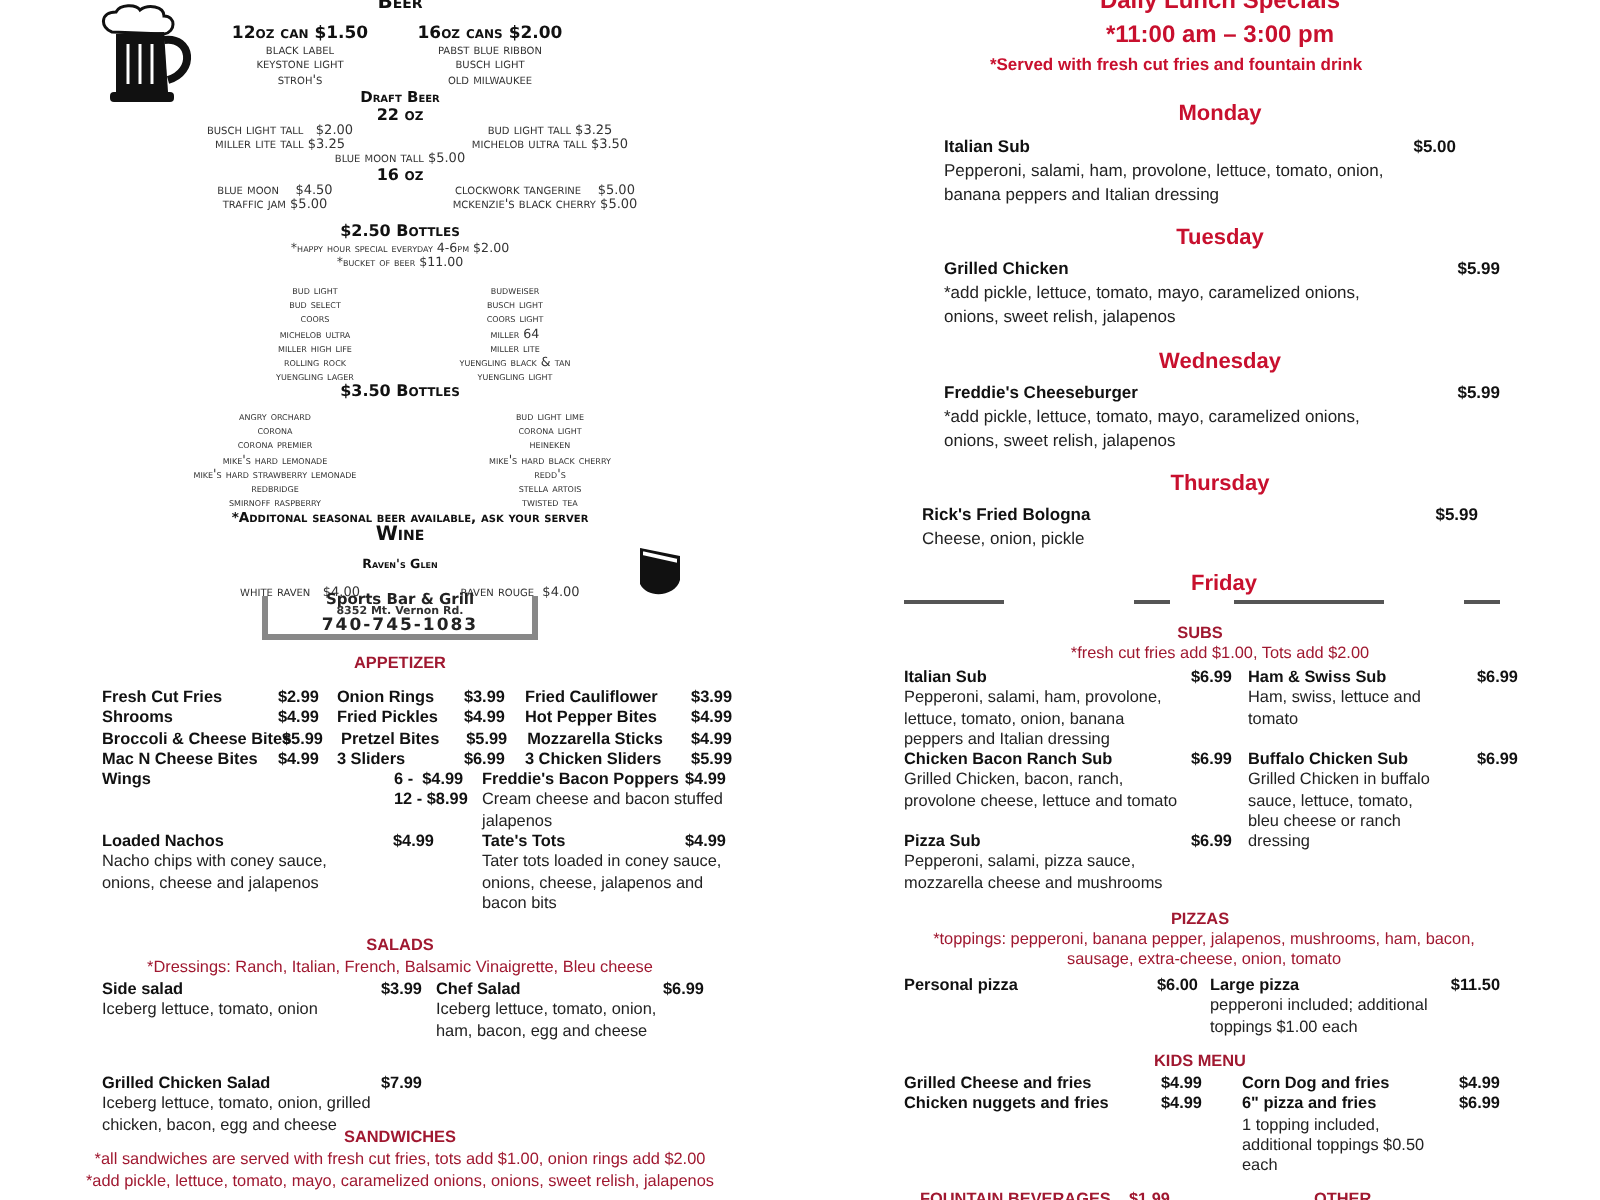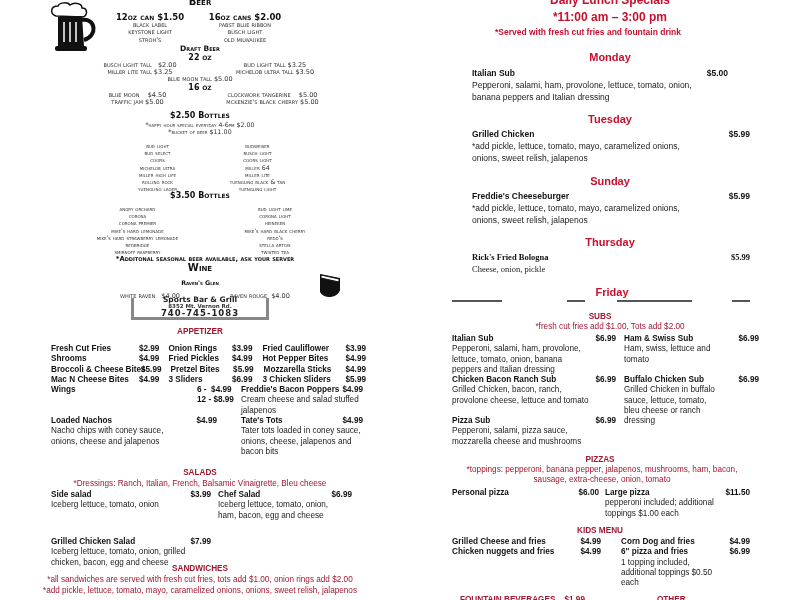--- a/index.html
+++ b/index.html
@@ -171,21 +171,21 @@
 </div>
 <div class="abs cal b" style="left:197px;top:385px;width:40px;">
   <div style="white-space:pre;">6 -  $4.99</div>
   <div style="white-space:pre;">12 - $8.99</div>
 </div>
 <div class="abs cal" style="left:241px;top:385px;width:122px;">
   <div class="row">
       <span class="b" style="flex:1">Freddie's Bacon Poppers</span>
       <span class="b">$4.99</span>
     </div>
-  <div style="color:#222">Cream cheese and salad stuffed jalapenos</div>
+  <div style="color:#222">Cream cheese and bacon stuffed jalapenos</div>
 </div>
 <div class="abs cal" style="left:51px;top:416px;width:166px;">
   <div class="row">
       <span class="b" style="flex:1">Loaded Nachos</span>
       <span class="b">$4.99</span>
     </div>
   <div style="width:140px;color:#222">Nacho chips with coney sauce, onions, cheese and jalapenos</div>
 </div>
 <div class="abs cal" style="left:241px;top:416px;width:122px;">
   <div class="row">
@@ -238,31 +238,31 @@
 
 <div class="abs center b red" style="left:540px;top:113px;width:140px;font-size:11px;line-height:13px;">Tuesday</div>
 <div class="abs" style="left:472px;top:128px;width:280px;font-size:8.5px;line-height:12px;">
   <div class="row">
       <span class="b" style="flex:1">Grilled Chicken</span>
       <span class="b" style="margin-right:2px">$5.99</span>
     </div>
   <div style="width:220px;color:#222">*add pickle, lettuce, tomato, mayo, caramelized onions, onions, sweet relish, jalapenos</div>
 </div>
 
-<div class="abs center b red" style="left:540px;top:175px;width:140px;font-size:11px;line-height:13px;">Sunday</div>
+<div class="abs center b red" style="left:540px;top:175px;width:140px;font-size:11px;line-height:13px;">Wednesday</div>
 <div class="abs" style="left:472px;top:190px;width:280px;font-size:8.5px;line-height:12px;">
   <div class="row">
       <span class="b" style="flex:1">Freddie's Cheeseburger</span>
       <span class="b" style="margin-right:2px">$5.99</span>
     </div>
   <div style="width:220px;color:#222">*add pickle, lettuce, tomato, mayo, caramelized onions, onions, sweet relish, jalapenos</div>
 </div>
 
 <div class="abs center b red" style="left:540px;top:236px;width:140px;font-size:11px;line-height:13px;">Thursday</div>
-<div class="abs" style="left:472px;top:251px;width:280px;font-size:8.5px;line-height:12px;font-family:Liberation Serif, serif;">
+<div class="abs" style="left:461px;top:251px;width:280px;font-size:8.5px;line-height:12px;">
   <div class="row">
       <span class="b" style="flex:1">Rick's Fried Bologna</span>
       <span class="b" style="margin-right:2px">$5.99</span>
     </div>
   <div style="color:#222">Cheese, onion, pickle</div>
 </div>
 
 <div class="abs" style="left:452px;top:299px;width:300px;height:3px;overflow:hidden;">
   <div style="position:absolute;left:0;top:-4px;width:50px;height:5px;border-bottom:2px solid #555;"></div>
   <div style="position:absolute;left:115px;top:-4px;width:18px;height:5px;border-bottom:2px solid #555;"></div>

